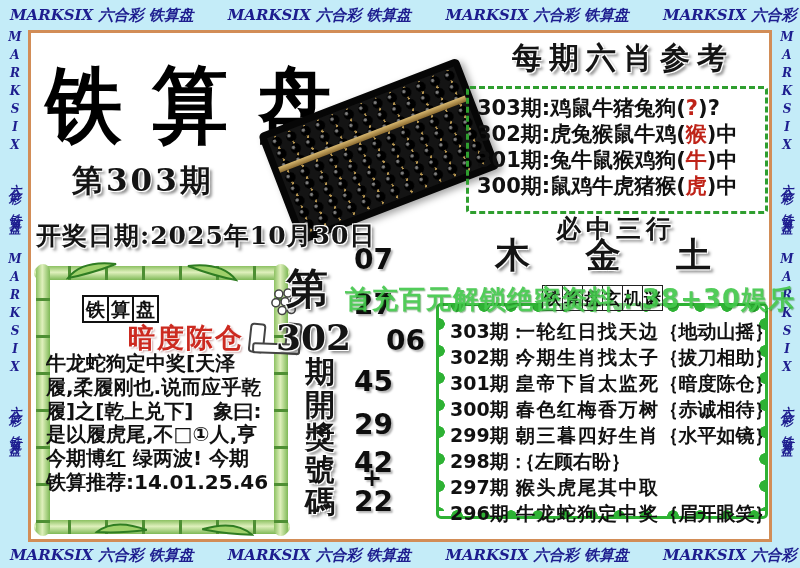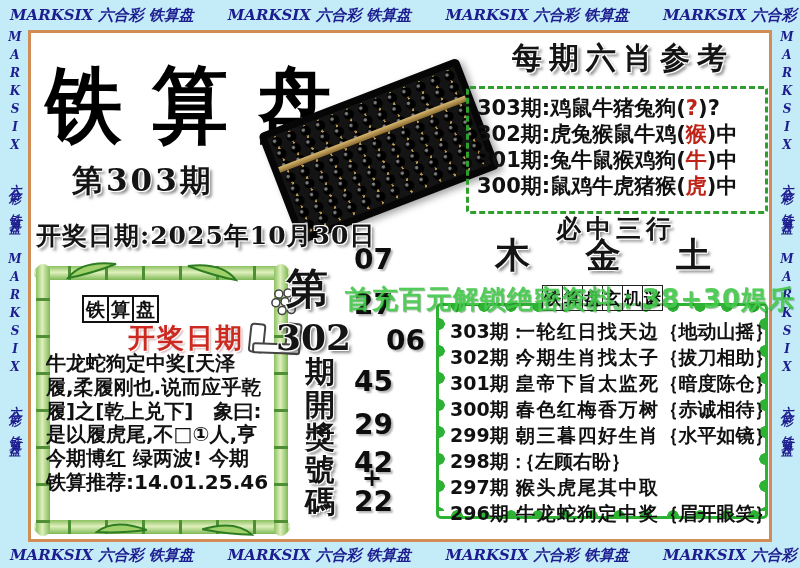--- a/index.html
+++ b/index.html
@@ -189,21 +189,21 @@
     </svg>
   <svg class="leaf" style="left:165px;bottom:-9px;transform:scaleX(-1) rotate(10deg);" width="52" height="24" viewBox="0 0 52 24">
       <path d="M2 20 Q16 2 50 6 Q24 16 2 20Z" fill="#9fd06a" stroke="#2f7d22" stroke-width="2"></path>
     </svg>
 </div>
 <div class="abs tsp-boxes">
   <span>铁</span>
   <span>算</span>
   <span>盘</span>
 </div>
-<div class="abs shenkua">开奖日期</div>
+<div class="abs shenkua">暗度陈仓</div>
 <svg class="abs sketch-abacus" width="62" height="70" viewBox="0 0 62 70">
   <rect x="6" y="40" width="14" height="28" rx="3" fill="#fff" stroke="#444" stroke-width="2"></rect>
   <rect x="42" y="36" width="14" height="30" rx="3" fill="#fff" stroke="#444" stroke-width="2"></rect>
   <rect x="10" y="58" width="46" height="9" rx="2" fill="#fff" stroke="#444" stroke-width="2" transform="rotate(-4 33 62)"></rect>
   <g stroke="#444" stroke-width="1.6" fill="#fff">
     <circle cx="30" cy="8" r="4"></circle>
       <circle cx="39" cy="6" r="4"></circle>
       <circle cx="48" cy="5" r="4"></circle>
     <circle cx="28" cy="17" r="4"></circle>
       <circle cx="37" cy="15" r="4"></circle>

